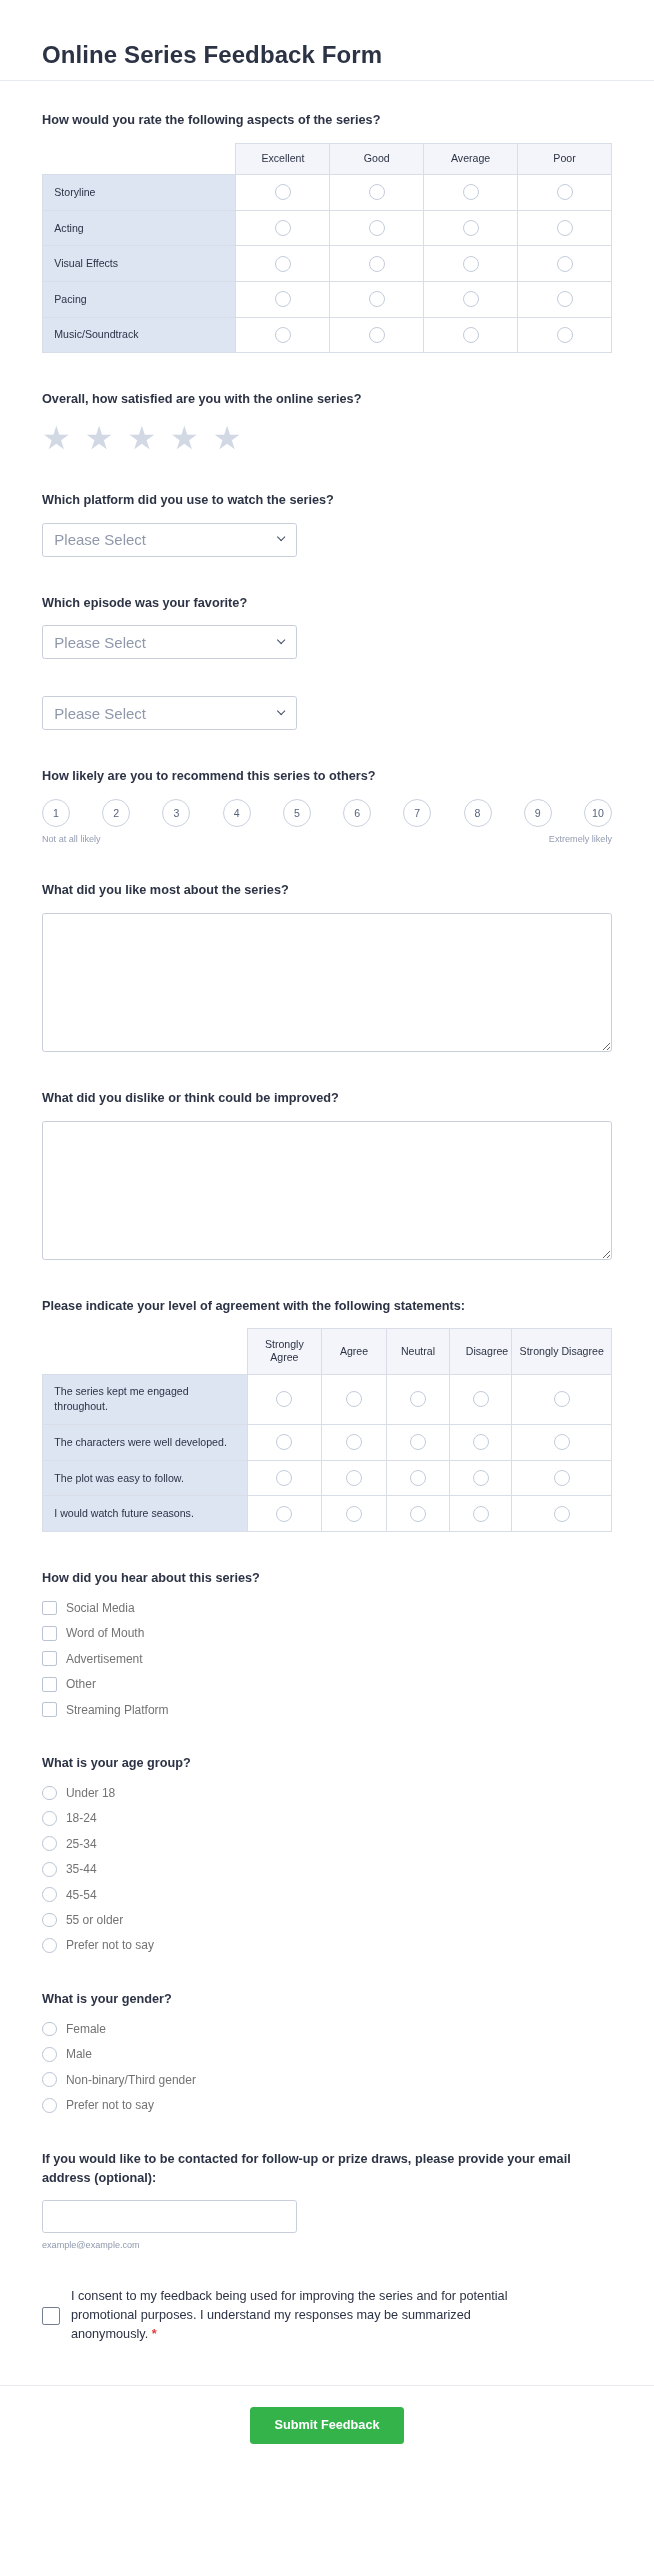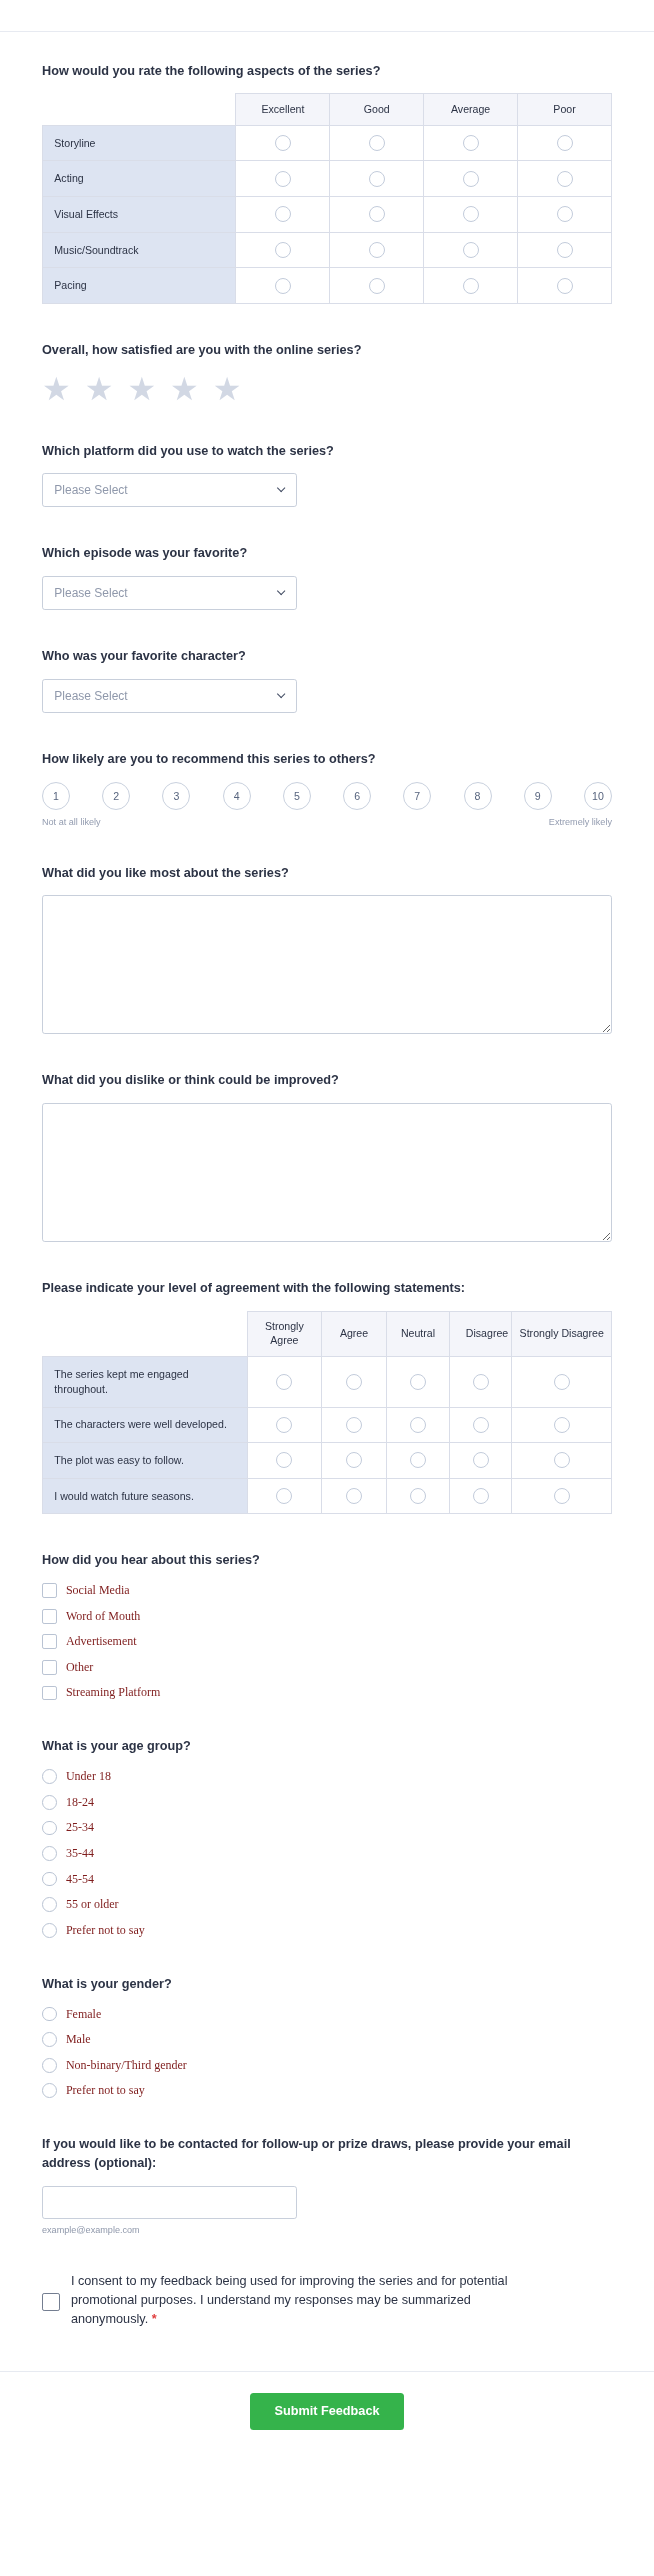--- a/index.html
+++ b/index.html
@@ -38,21 +38,21 @@
   .matrix2 .header div:nth-of-type(6) { width: 17.5%; }
 
   
   .stars { display: flex; gap: 14px; margin-top: 4.2px; }
   .star { font-size: 32px; line-height: 1; color: #d2d8e4; cursor: pointer; user-select: none; }
 
   
   .select { width: 255px; height: 34px; border: 0.7px solid #c8cfdb; border-radius: 2.8px;
             display: flex; align-items: center; justify-content: space-between;
             padding: 0 11.3px; cursor: pointer; background: #fff; }
-  .select .ph { font-size: 12px; color: #8f98ab; }
+  .select .ph { font-size: 15px; color: #8f98ab; }
   .chevron { width: 6.3px; height: 6.3px; border-right: 1.4px solid #434d63; border-bottom: 1.4px solid #434d63;
              transform: rotate(45deg); margin-top: -4.2px; flex: none; }
 
   
   .scale { display: flex; justify-content: space-between; margin-top: 2.8px; }
   .scale-item { width: 28px; height: 28px; border: 0.7px solid #c9d1de; border-radius: 50%;
                 display: flex; align-items: center; justify-content: center;
                 font-size: 10.6px; color: #57647e; cursor: pointer; background: #fff; }
   .scale-labels { display: flex; justify-content: space-between; margin-top: 7px;
                   font-size: 9.1px; color: #939cb0; }
@@ -64,40 +64,41 @@
   .text-input { width: 255px; height: 33px; border: 0.7px solid #c8cfdb; border-radius: 2.8px;
                 padding: 0 9.9px; font-size: 11.3px; font-family: inherit; color: #2c3345;
                 outline: none; display: block; background: #fff; }
   .hint { font-size: 9.1px; color: #8f98ab; margin-top: 6.3px; }
 
   
   .options { display: flex; flex-direction: column; gap: 10.6px; margin-top: 4.2px; }
   .option { display: flex; align-items: center; gap: 9.1px; cursor: pointer; }
   .box { width: 14.8px; height: 14.8px; border: 0.7px solid #b9c3d3; border-radius: 2.1px; background: #fff; flex: none; }
   .box.circle { border-radius: 50%; }
-  .opt-label { font-size: 12px; color: #7f1d1d; font-family: Liberation Serif, serif; }
+  .opt-label { font-size: 12px; color: #737373; }
 
   
   .consent { display: flex; gap: 11.3px; margin-bottom: 41px; cursor: pointer; align-items: center; }
   .consent-box { width: 17.6px; height: 17.6px; border: 1.4px solid #737d90; border-radius: 2.1px;
                  background: #fff; flex: none; margin-top: 2.1px; }
   .consent-text { font-size: 12.7px; line-height: 1.5; max-width: 464px; }
   .req { color: var(--required-red, #e03e3e); font-weight: 700; }
 
   
   .submit-row { display: flex; justify-content: center; padding-top: 21px; }
   .submit-btn { background: var(--accent-green, #35b34b); color: #fff; font-size: 12.7px; font-weight: 600;
                 border: none; border-radius: 3.5px; padding: 10.6px 24px; cursor: pointer;
                 font-family: inherit; line-height: 1.3; }
 </style>
 </head>
 <body>
 
 <div class="page">
 
+  <h1 class="form-title">Online Series Feedback Form</h1>
 
   <hr class="divider top">
 
   <section class="question">
     <div class="qlabel">How would you rate the following aspects of the series?</div>
     <div class="matrix matrix1">
       <div class="mrow header">
         <div class="mcell corner"></div>
 
           <div class="mcell colhead">Excellent</div>
@@ -163,41 +164,41 @@
             <div class="mcell rcell">
               <span class="mradio"></span>
             </div>
 
             <div class="mcell rcell">
               <span class="mradio"></span>
             </div>
           </div>
 
         <div class="mrow">
+          <div class="mcell rowlabel">Pacing</div>
+
+            <div class="mcell rcell">
+              <span class="mradio"></span>
+            </div>
+
+            <div class="mcell rcell">
+              <span class="mradio"></span>
+            </div>
+
+            <div class="mcell rcell">
+              <span class="mradio"></span>
+            </div>
+
+            <div class="mcell rcell">
+              <span class="mradio"></span>
+            </div>
+          </div>
+
+        <div class="mrow">
           <div class="mcell rowlabel">Music/Soundtrack</div>
-
-            <div class="mcell rcell">
-              <span class="mradio"></span>
-            </div>
-
-            <div class="mcell rcell">
-              <span class="mradio"></span>
-            </div>
-
-            <div class="mcell rcell">
-              <span class="mradio"></span>
-            </div>
-
-            <div class="mcell rcell">
-              <span class="mradio"></span>
-            </div>
-          </div>
-
-        <div class="mrow">
-          <div class="mcell rowlabel">Pacing</div>
 
             <div class="mcell rcell">
               <span class="mradio"></span>
             </div>
 
             <div class="mcell rcell">
               <span class="mradio"></span>
             </div>
 
             <div class="mcell rcell">
@@ -237,21 +238,20 @@
 
   <section class="question">
     <div class="qlabel">Which episode was your favorite?</div>
     <div class="select">
       <span class="ph">Please Select</span>
       <span class="chevron"></span>
     </div>
   </section>
 
   <section class="question">
-    <div class="qlabel">Who was your favorite character?</div>
     <div class="select">
       <span class="ph">Please Select</span>
       <span class="chevron"></span>
     </div>
   </section>
 
   <section class="question">
     <div class="qlabel">How likely are you to recommend this series to others?</div>
     <div class="scale">
 

